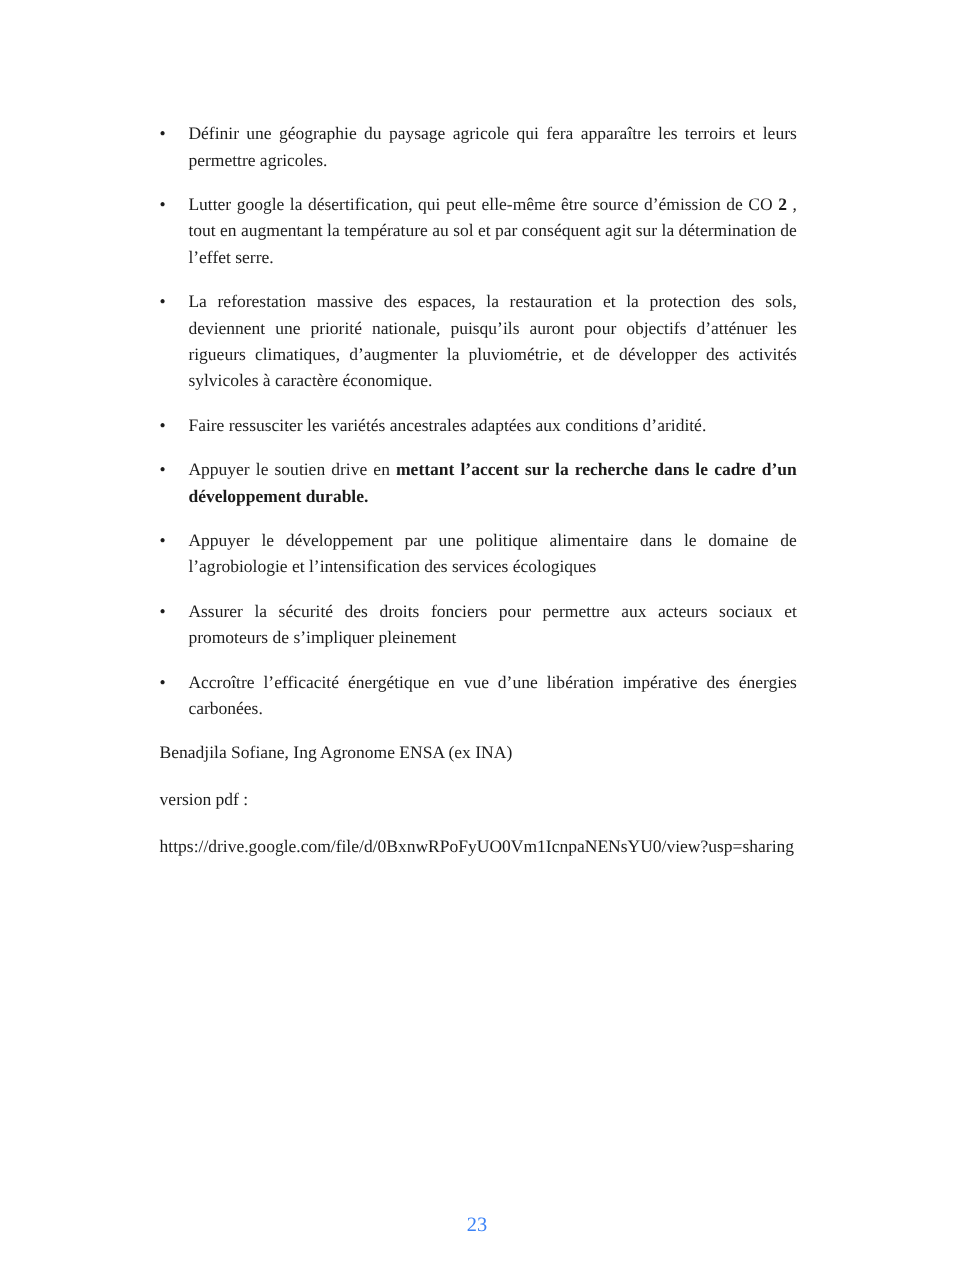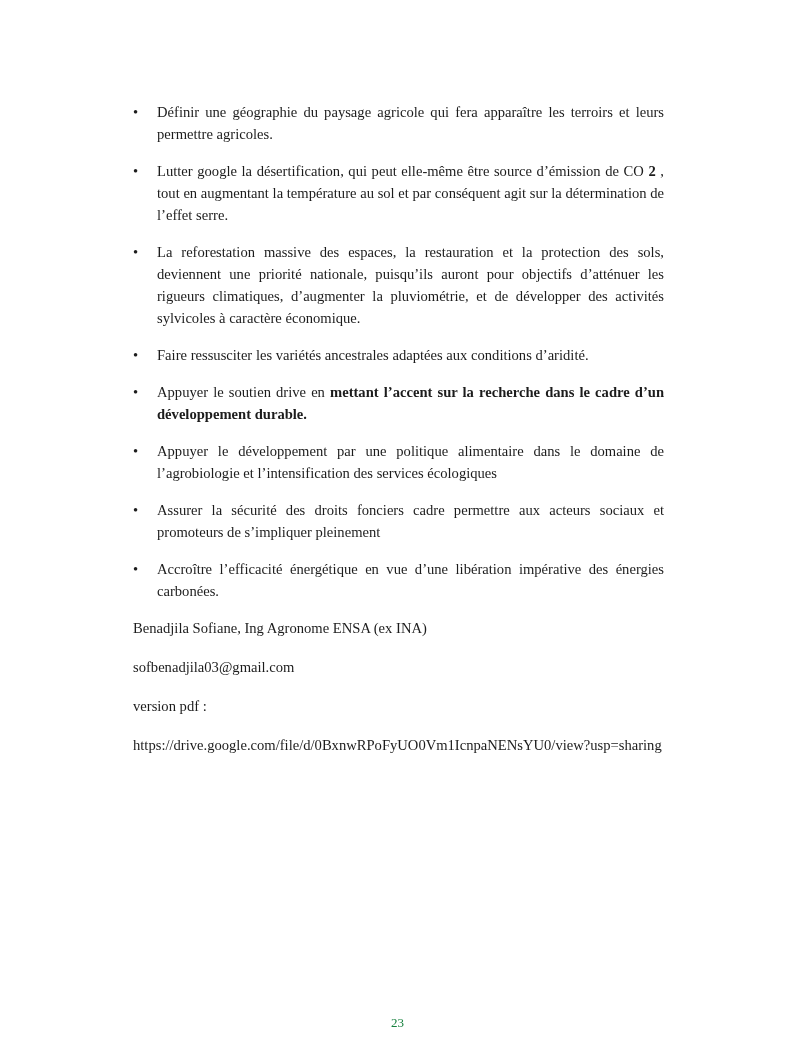--- a/index.html
+++ b/index.html
@@ -53,22 +53,22 @@
   }
 
   .url { word-break: break-all; }
 
   .page-number {
     position: absolute;
     left: 0;
     bottom: 32px;
     width: 100%;
     text-align: center;
-    font-size: 13px;
-    color: #15803d;
+    font-size: 17px;
+    color: #3b82f6;
   }
 </style>
 </head>
 <body>
 
 <div class="page">
   <div class="content">
 
     <ul class="bullet-list">
 
@@ -97,31 +97,30 @@
         <span class="bullet-text"><span>Appuyer le soutien drive en </span><span class="b">mettant l’accent sur la recherche dans le cadre d’un développement durable.</span></span>
       </li>
 
       <li class="bullet-item">
         <span class="bullet-marker">•</span>
         <span class="bullet-text"><span>Appuyer le développement par une politique alimentaire dans le domaine de l’agrobiologie et l’intensification des services écologiques</span></span>
       </li>
 
       <li class="bullet-item">
         <span class="bullet-marker">•</span>
-        <span class="bullet-text"><span>Assurer la sécurité des droits fonciers cadre permettre aux acteurs sociaux et promoteurs de s’impliquer pleinement</span></span>
+        <span class="bullet-text"><span>Assurer la sécurité des droits fonciers pour permettre aux acteurs sociaux et promoteurs de s’impliquer pleinement</span></span>
       </li>
 
       <li class="bullet-item">
         <span class="bullet-marker">•</span>
         <span class="bullet-text"><span>Accroître l’efficacité énergétique en vue d’une libération impérative des énergies carbonées.</span></span>
       </li>
 
     </ul>
 
     <p class="para">Benadjila Sofiane, Ing Agronome ENSA (ex INA)</p>
-    <p class="para">sofbenadjila03@gmail.com</p>
     <p class="para">version pdf :</p>
     <p class="para url">https://drive.google.com/file/d/0BxnwRPoFyUO0Vm1IcnpaNENsYU0/view?usp=sharing</p>
 
   </div>
 
   <div class="page-number">23</div>
 </div>
 
 </body></html>

